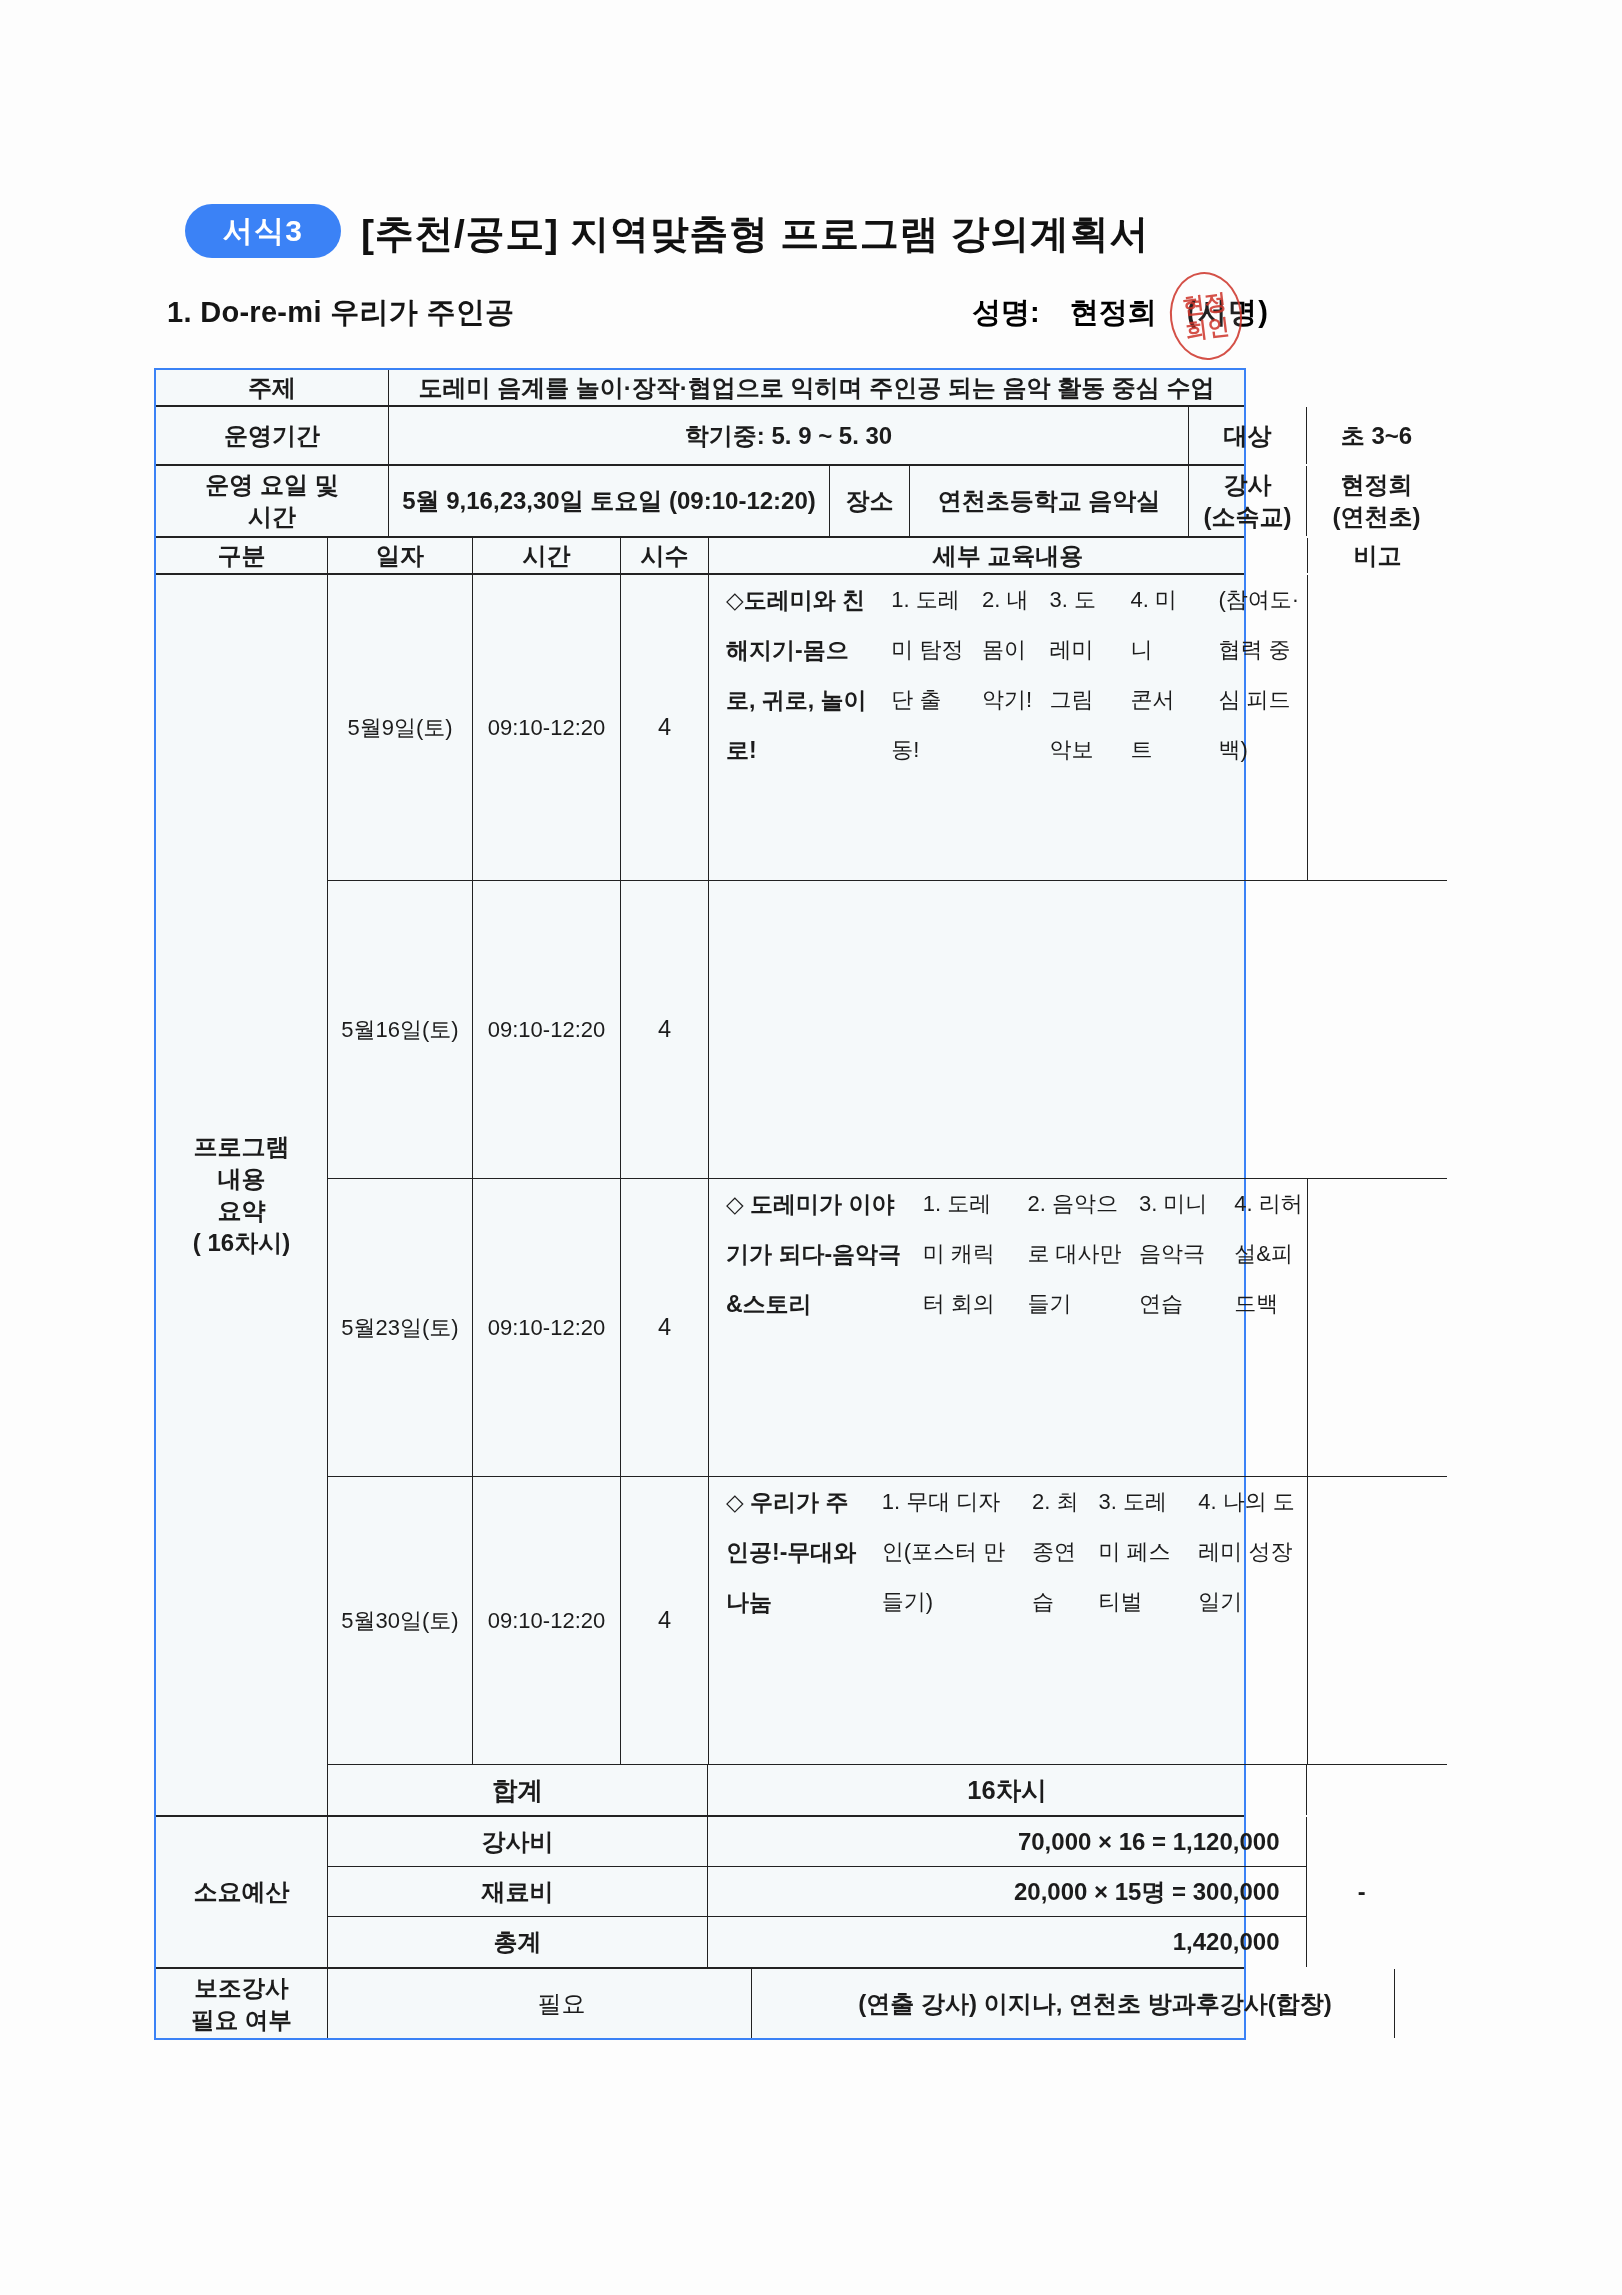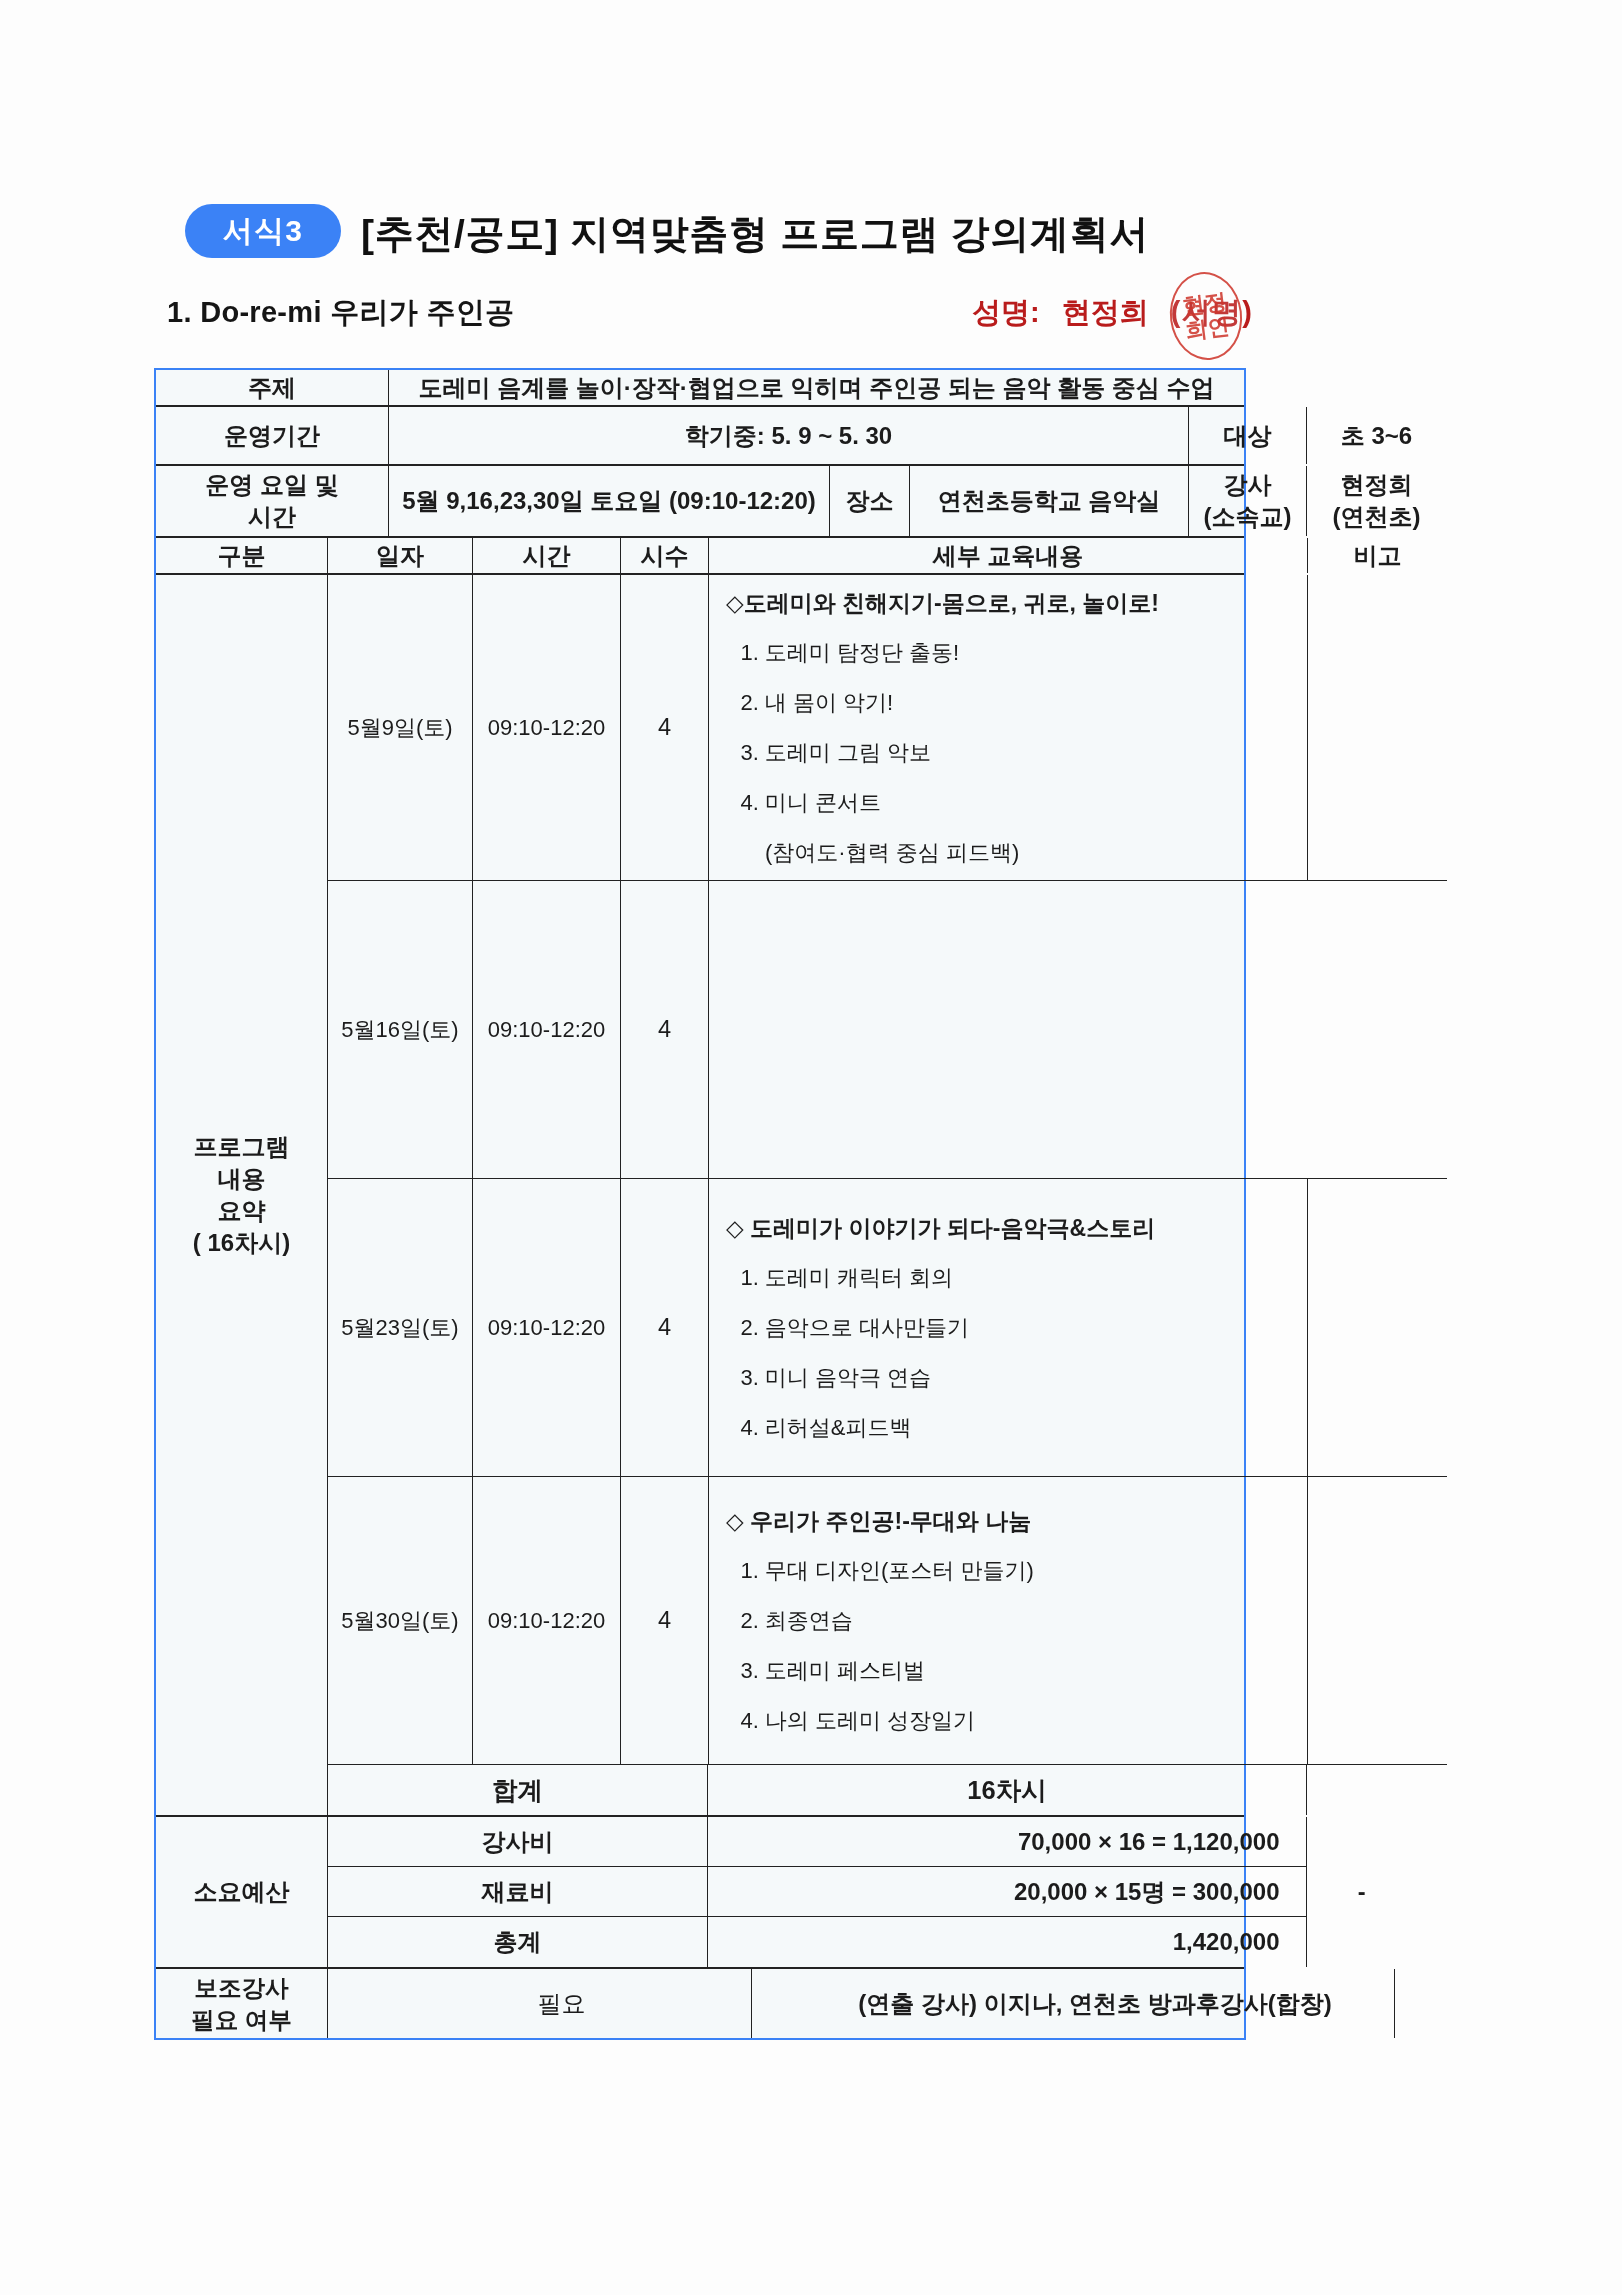--- a/index.html
+++ b/index.html
@@ -21,22 +21,22 @@
   .doc-title{
     position:absolute;left:361px;top:207px;width:1112px;
     font-size:39px;font-weight:bold;letter-spacing:0.7px;color:#111;
   }
   .subject-line{
     position:absolute;left:167px;top:293px;
     font-size:29px;font-weight:bold;color:#151515;letter-spacing:0.3px;
   }
   .name-line{
     position:absolute;left:972px;top:293px;width:523px;
-    font-size:29px;font-weight:bold;color:#b91c1c;
-    display:flex;gap:22px;align-items:baseline;
+    font-size:29px;font-weight:bold;color:#000000;
+    display:flex;gap:30px;align-items:baseline;
   }
   .name-line .sign{letter-spacing:1.3px;}
   .stamp{
     position:absolute;left:1170px;top:272px;width:68px;height:84px;
     border:2.6px solid #cf3a30;border-radius:50%;
     color:#cf3a30;display:flex;flex-direction:column;align-items:center;justify-content:center;
     font-size:22px;font-weight:bold;line-height:1.15;
     transform:rotate(-7deg);opacity:0.88;background:rgba(255,255,255,0.15);
   }
   
@@ -62,21 +62,21 @@
   .h57{height:37px;} .h90{height:59px;} .h110{height:72px;} .h56{height:37px;}
   .h467{height:306px;} .h455{height:298px;} .h456{height:298px;} .h440{height:288px;}
   .h76{height:50px;} .h77{height:50px;} .h105{height:69px;}
   .stack{display:flex;flex-direction:column;flex-shrink:0;box-sizing:border-box;}
   .irow{display:flex;border-bottom:1.3px solid #222;box-sizing:border-box;}
   .irow.ilast{border-bottom:none;}
   .datecell{font-size:22px;font-weight:500;}
   .hourcell{font-size:23.6px;font-weight:500;}
   .timecell{font-size:22px;font-weight:500;}
   .contentcell{
-    align-items:flex-start;justify-content:center;flex-direction:column;
+    align-items:flex-start;justify-content:center;flex-direction:row;
     text-align:left;padding-left:17px;
   }
   .ct-title{font-size:23px;font-weight:bold;line-height:50px;}
   .ct-item{font-size:22px;font-weight:500;line-height:50px;padding-left:14.4px;}
   .ct-item.sub{padding-left:39px;}
   .money{
     justify-content:flex-end;text-align:right;padding-right:27.5px;
     font-size:24px;font-weight:bold;
   }
   .detailcell{font-size:24px;font-weight:bold;}

